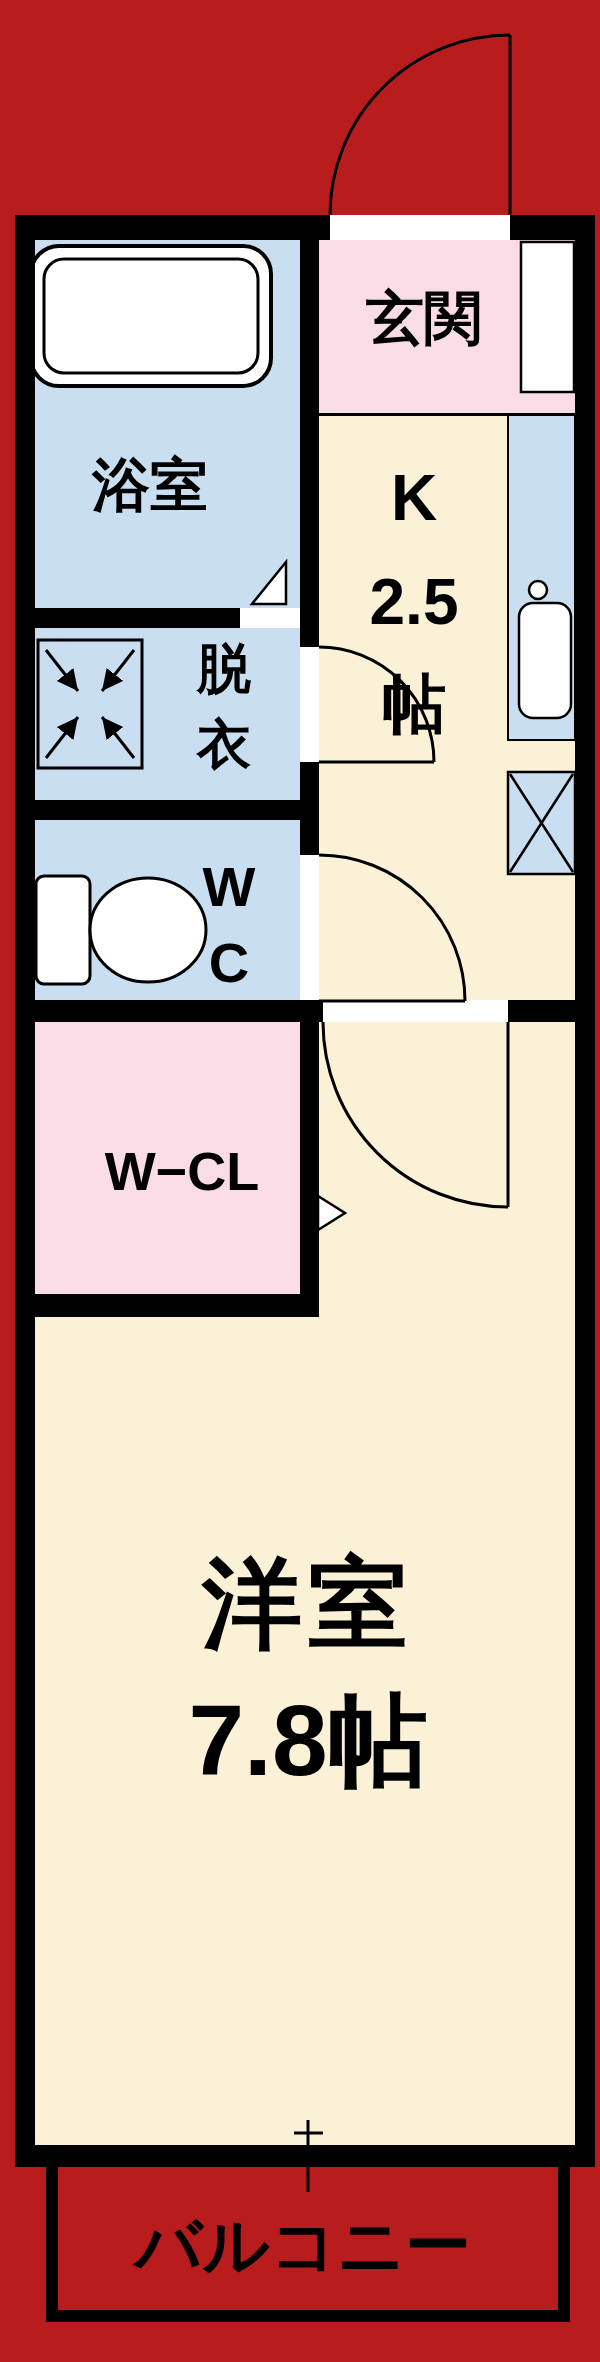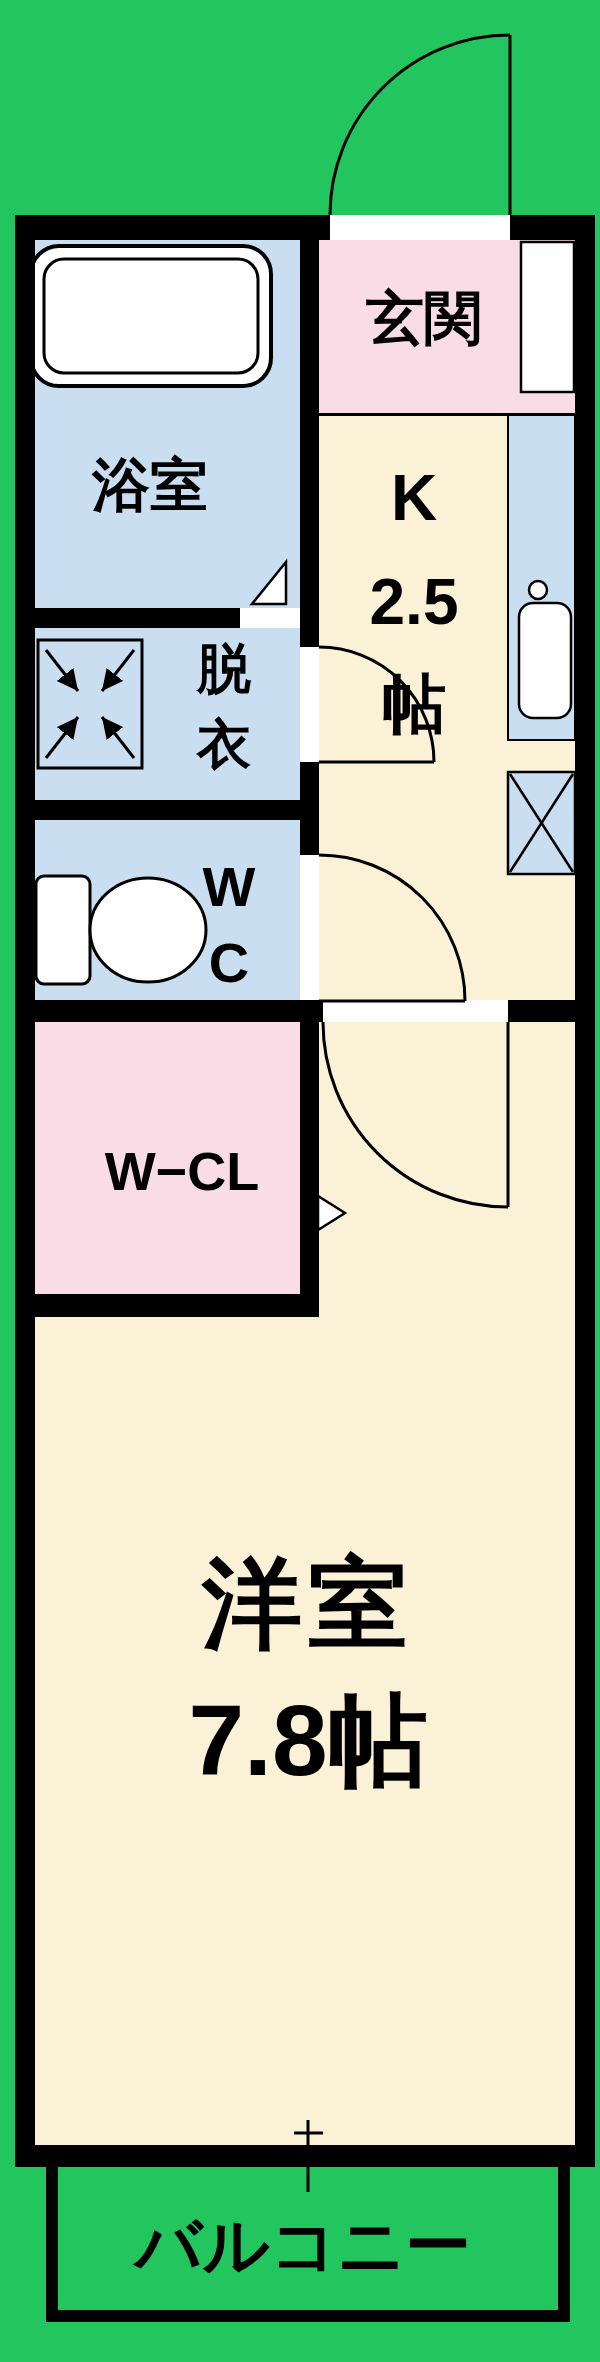--- a/index.html
+++ b/index.html
@@ -1,16 +1,16 @@
 <!DOCTYPE html>
 <html><head>
 <meta charset="utf-8">
 <style>
   html,body{margin:0;padding:0;background:#ffffff;}
-  .plan{position:relative;width:600px;height:2362px;background:#22c55e;overflow:hidden;}
+  .plan{position:relative;width:600px;height:2362px;background:#b91c1c;overflow:hidden;}
   svg{display:block;}
   .wall{fill:#000000;stroke:none;}
   .doorway{fill:#ffffff;stroke:none;}
   text{font-family:"Liberation Sans","DejaVu Sans",sans-serif;font-weight:bold;fill:#000000;}
   .stroke{stroke:#000000;fill:none;}
 </style>
 </head>
 <body>
 
 <div class="plan">

